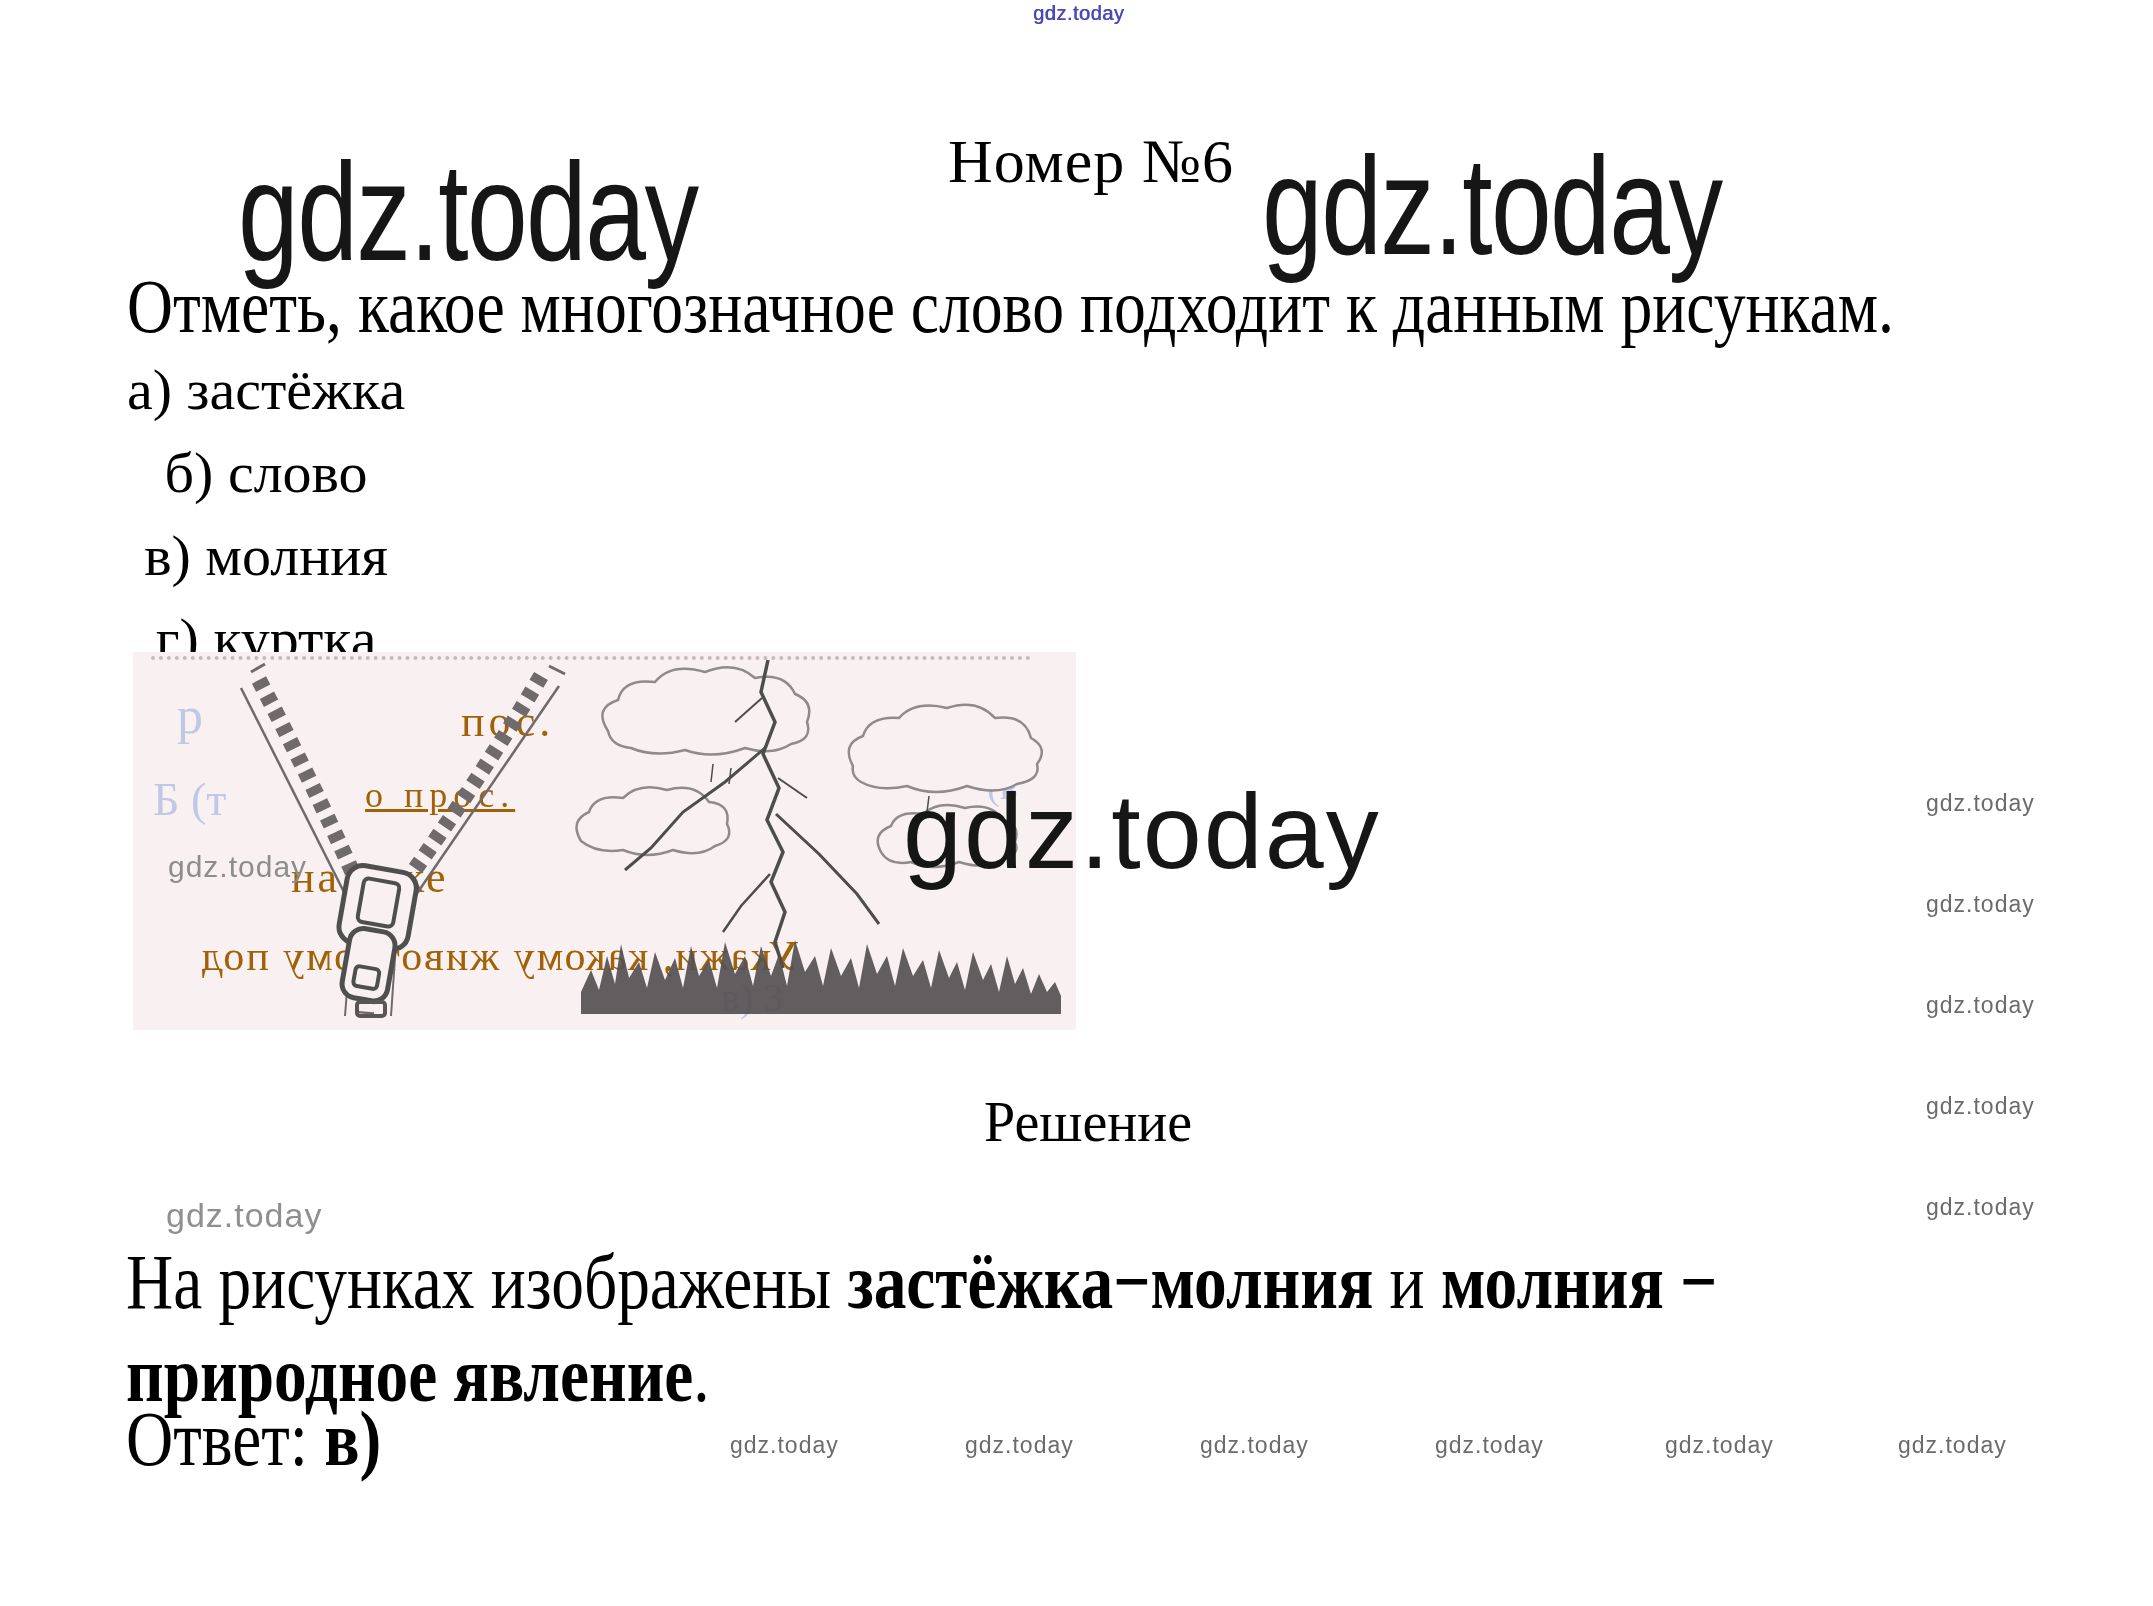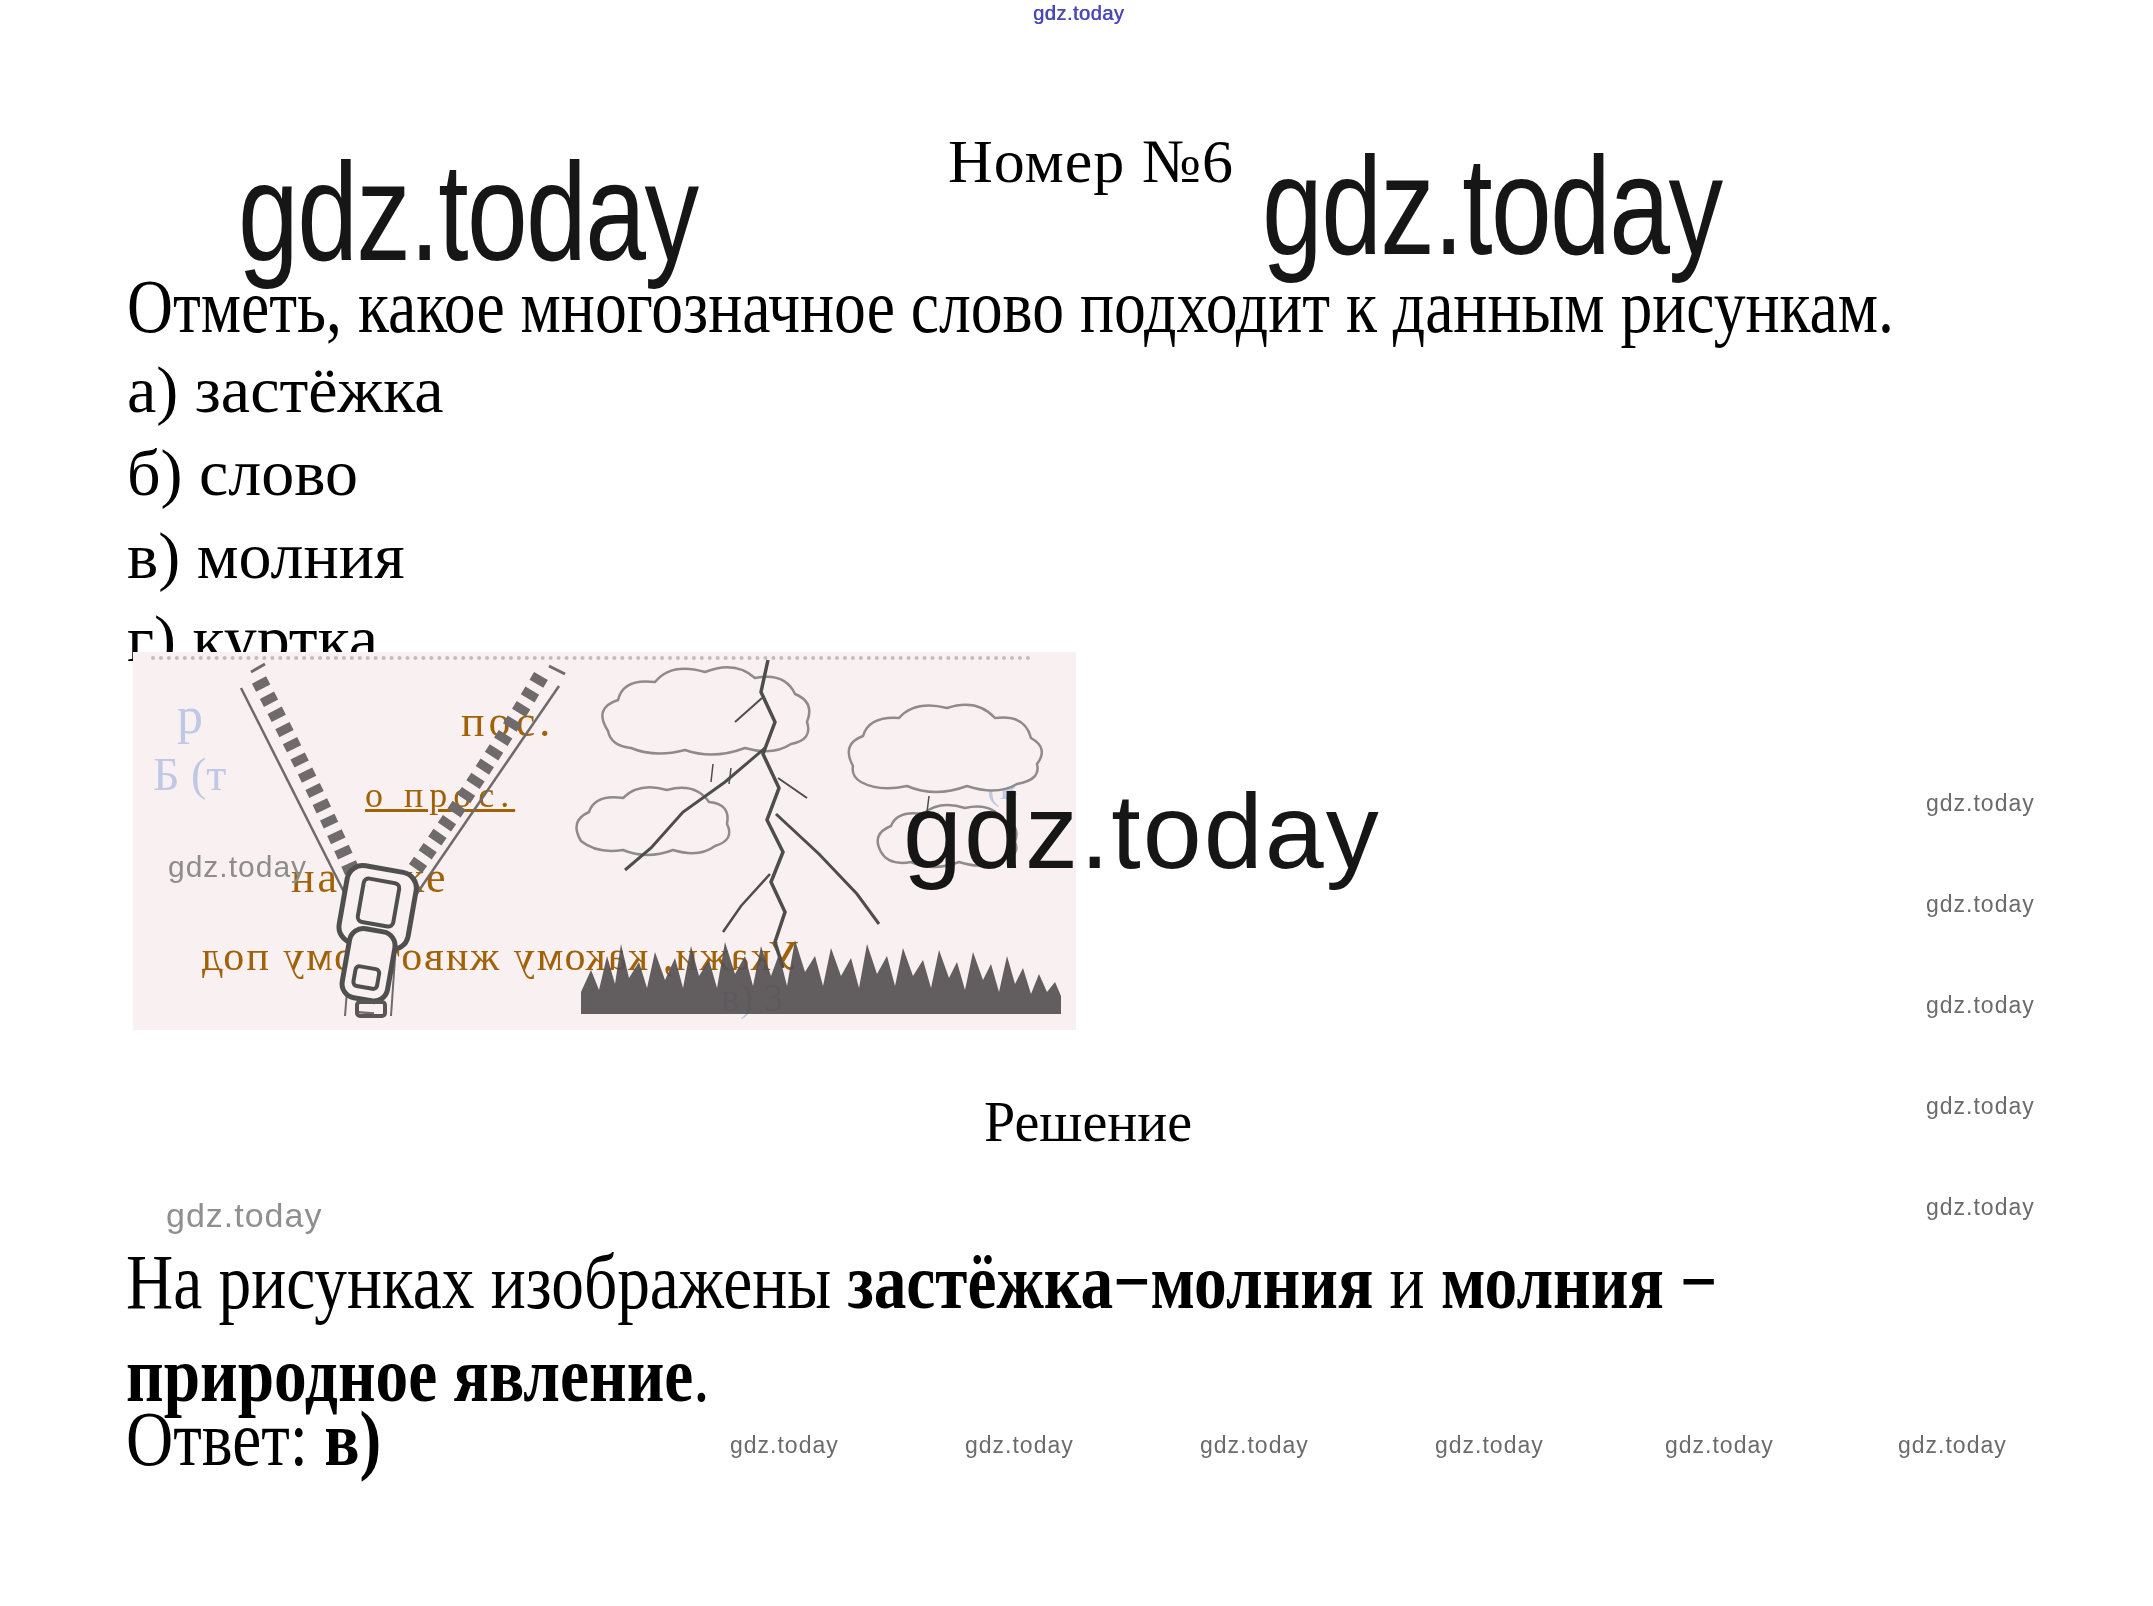--- a/index.html
+++ b/index.html
@@ -10,21 +10,21 @@
   .wm{font-family:"Liberation Sans",sans-serif;color:#161616;white-space:nowrap;}
   .wm-big-header{font-size:140px;line-height:1;transform:scaleX(0.78);transform-origin:0 0;letter-spacing:-2px;}
   .wm-big-center{font-size:106px;line-height:1;letter-spacing:2px;}
   .wm-small{font-family:"Liberation Sans",sans-serif;font-size:23px;color:#6b6b6b;letter-spacing:1px;white-space:nowrap;}
   .wm-top{font-family:"Liberation Sans",sans-serif;font-size:20px;color:#4a49b6;letter-spacing:0.5px;text-shadow:0.6px 0 #4a49b6;white-space:nowrap;}
   .wm-scan{font-family:"Liberation Sans",sans-serif;font-size:30px;color:#8d8d8d;letter-spacing:1px;white-space:nowrap;}
   .wm-sol{font-family:"Liberation Sans",sans-serif;font-size:34px;color:#8f8f8f;letter-spacing:1px;white-space:nowrap;}
   
   .title{font-size:62px;line-height:1;letter-spacing:1px;white-space:nowrap;}
   .question{font-size:74px;line-height:1;transform:scale(0.86,1.04);transform-origin:0 0;white-space:nowrap;}
-  .option{font-size:66px;line-height:83px;white-space:nowrap;}
+  .option{font-size:58px;line-height:83px;white-space:nowrap;text-align:center;}
   .heading{font-size:56px;line-height:1;white-space:nowrap;}
   .solution{font-size:76px;line-height:90px;transform:scale(0.86,1.04);transform-origin:0 0;}
   .solution div{white-space:nowrap;}
   .answer{font-size:76px;line-height:1;transform:scale(0.86,1.04);transform-origin:0 0;white-space:nowrap;}
   .b{font-weight:bold;}
   
   .scan{left:133px;top:652px;width:943px;height:378px;background:#f9f0f2;overflow:hidden;}
   .bleed{position:absolute;font-family:"Liberation Serif",serif;white-space:nowrap;}
   .bleed-blue{color:#bfc9e6;}
   .bleed-gray{color:#a16207;}
@@ -62,21 +62,21 @@
     <div class="option">
       <span>г)</span>
       <span>куртка</span>
     </div>
   </div>
 
   <div class="abs scan">
     <div class="dotline"></div>
 
     <div class="bleed bleed-blue" style="left:44px;top:34px;font-size:52px;">р</div>
-    <div class="bleed bleed-blue" style="left:20px;top:96px;font-size:46px;">Б (т</div>
+    <div class="bleed bleed-blue" style="left:20px;top:121px;font-size:46px;">Б (т</div>
     <div class="bleed bleed-gray" style="left:328px;top:44px;font-size:44px;letter-spacing:4px;">пос.</div>
     <div class="bleed bleed-gray" style="left:232px;top:122px;font-size:36px;letter-spacing:6px;text-decoration:underline;">о  прос.</div>
     <div class="bleed bleed-gray" style="left:158px;top:200px;font-size:44px;letter-spacing:3px;">на      ядке</div>
     <div class="bleed bleed-gray mirrored" style="left:66px;top:280px;font-size:42px;letter-spacing:2px;">Укажи, какому животному под</div>
     <div class="bleed bleed-blue" style="left:588px;top:322px;font-size:40px;">в) 3</div>
     <div class="bleed bleed-blue" style="left:838px;top:60px;font-size:38px;">(б</div>
     <div class="bleed bleed-blue" style="left:854px;top:112px;font-size:38px;">(в</div>
 
     <svg class="abs" style="left:22px;top:6px;" width="430" height="362" viewBox="0 0 430 362">
       <g fill="none" stroke="#6f6a6c">

